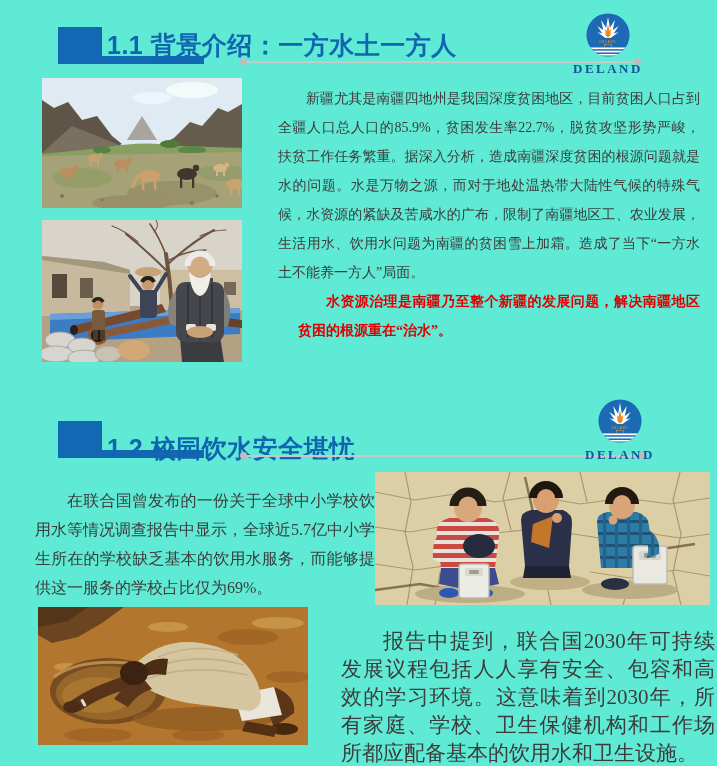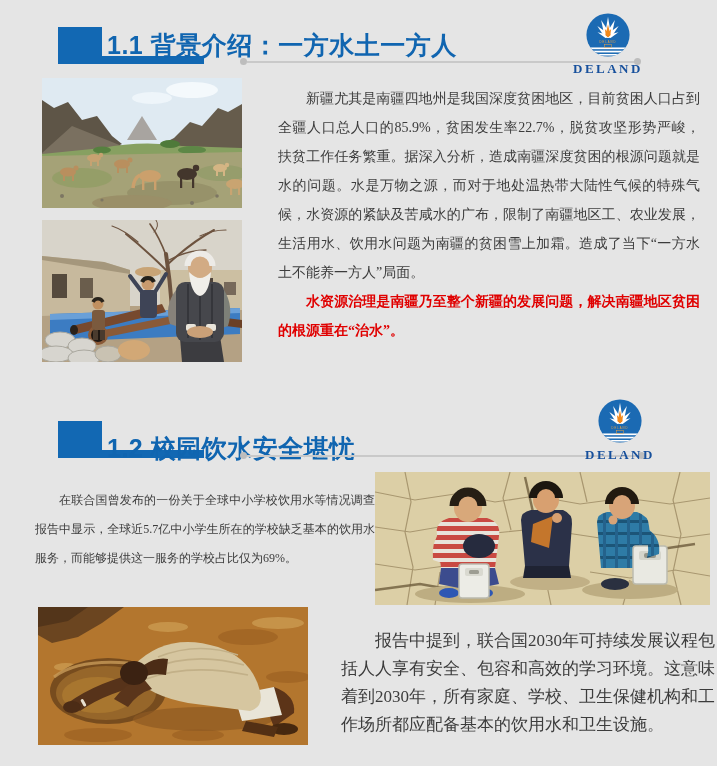--- a/index.html
+++ b/index.html
@@ -1,17 +1,17 @@
 <!DOCTYPE html>
 <html><head>
 <meta charset="utf-8">
 <style>
   * { margin:0; padding:0; box-sizing:border-box; }
   html,body { background:#ffffff; }
-  .page { position:relative; width:717px; height:766px; background:#e5e5e5; overflow:hidden;
+  .page { position:relative; width:717px; height:766px; background:#5eead4; overflow:hidden;
           font-family:"Liberation Sans", sans-serif; }
 
   
   .hdr-square { position:absolute; width:44px; height:37px; background:#1268b3; }
   .hdr-underbar { position:absolute; width:104px; height:8px; background:#1268b3; }
   .hdr-title { position:absolute; font-size:25px; font-weight:bold; color:#1065b0;
                line-height:37px; white-space:nowrap; letter-spacing:0.5px; }
   .hdr-rule { position:absolute; height:2px; background:#c9c9c9; }
   .hdr-dot { position:absolute; width:7px; height:7px; border-radius:50%; background:#bdbdbd; }
 
@@ -35,24 +35,24 @@
   .photo svg { display:block; }
   .ph1 { left:42px; top:78px;  width:200px; height:130px; }
   .ph2 { left:42px; top:220px; width:200px; height:142px; }
   .ph3 { left:375px; top:472px; width:335px; height:133px; }
   .ph4 { left:38px;  top:607px; width:270px; height:138px; }
 
   
   .text-block { position:absolute; color:#3c3c3c; text-align:justify;
                 font-family:"Liberation Serif", serif; }
   .tb1 { left:278px; top:84px;  width:422px; font-size:14px; line-height:29px; }
-  .tb2 { left:35px;  top:486px; width:340px; font-size:12px; line-height:29px; }
-  .tb3 { left:341px; top:627px; width:374px; font-size:17px; line-height:28px; }
+  .tb2 { left:35px;  top:486px; width:340px; font-size:16px; line-height:29px; }
+  .tb3 { left:341px; top:627px; width:374px; font-size:21px; line-height:28px; }
   .para { text-indent:2em; }
-  .highlight { color:#e00000; font-weight:bold; }
+  .highlight { color:#e00000; font-weight:bold;margin-left:20px; }
 </style>
 </head>
 <body>
 
 <div class="page">
 
   <div class="hdr-square sq1"></div>
   <div class="hdr-underbar ub1"></div>
   <h2 class="hdr-title ti1">1.1 背景介绍：一方水土一方人</h2>
   <div class="hdr-rule ru1"></div>

